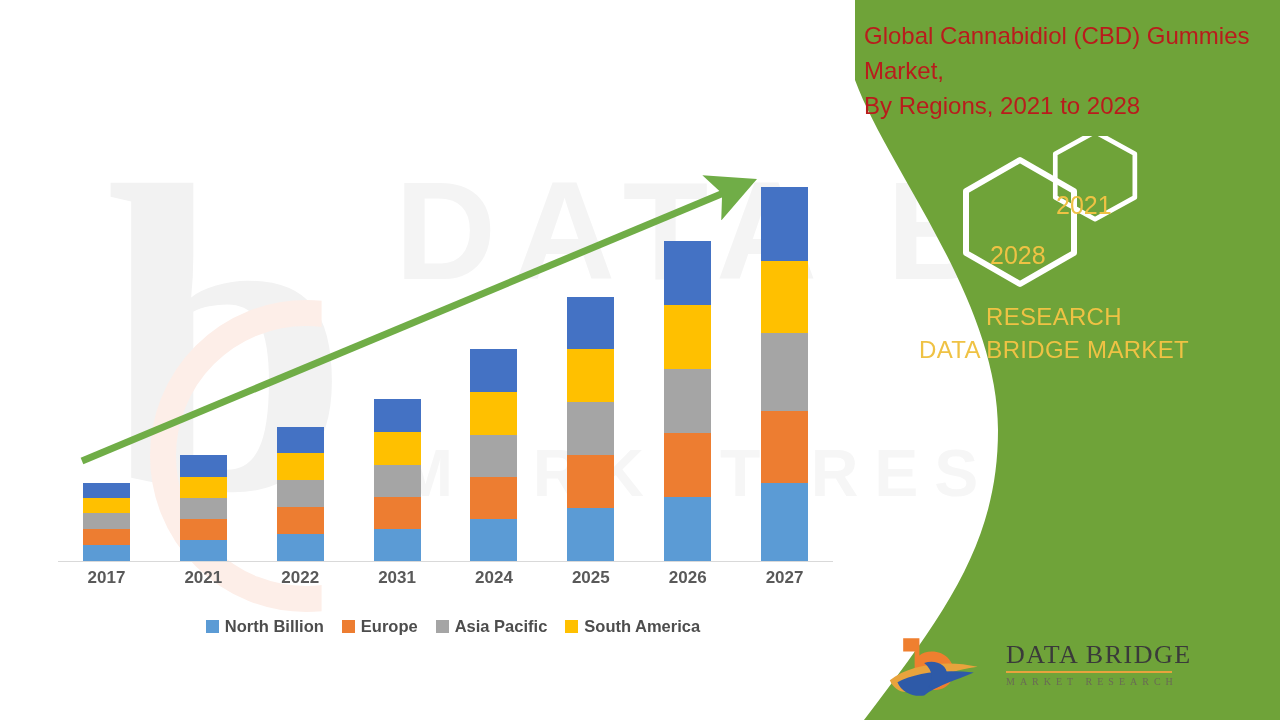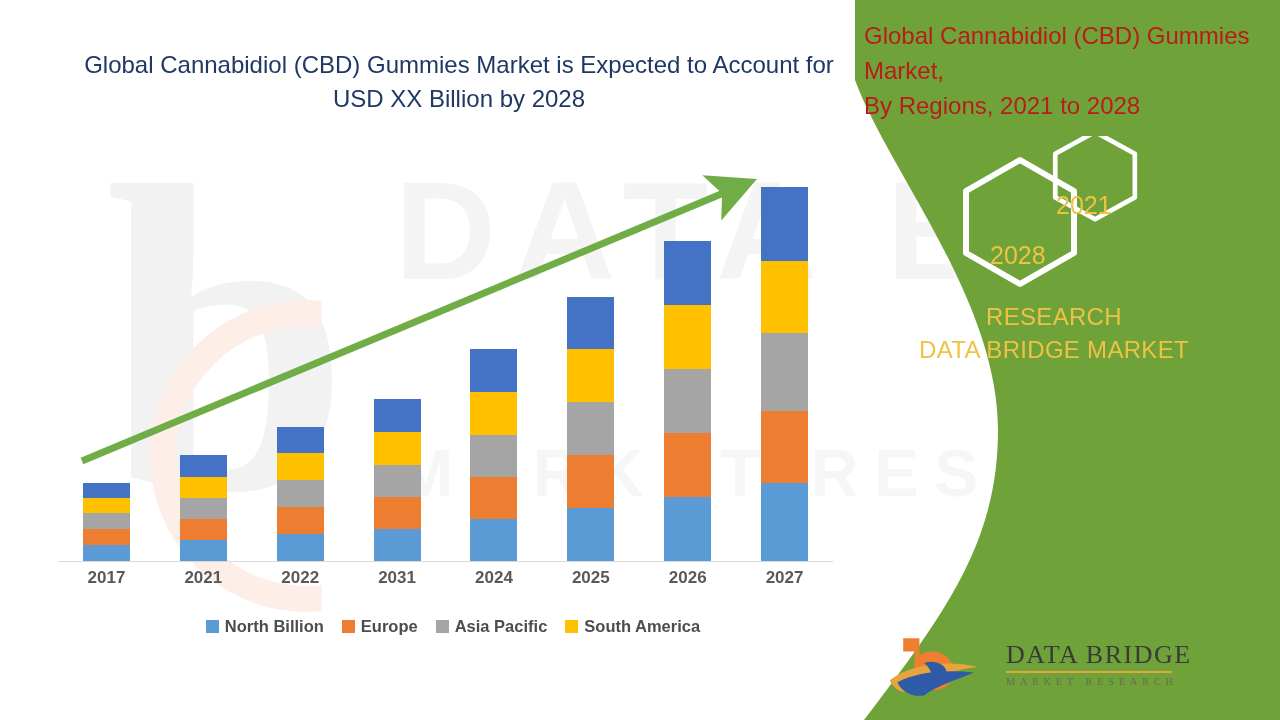--- a/index.html
+++ b/index.html
@@ -99,24 +99,20 @@
 
 <div id="stage">
 
   <div class="wm-wrap">
     <div class="wm-b">b</div>
     <div class="wm-arc"></div>
     <div class="wm-big">DATA BRIDGE</div>
     <div class="wm-small">MARKET RESEARCH</div>
   </div>
 
-  <div class="chart-title">
-    <div>Global Cannabidiol (CBD) Gummies Market is Expected to Account for</div>
-    <div>USD XX Billion by 2028</div>
-  </div>
 
   <div class="plot">
     <div class="bars" id="bars">
         <div class="bar-slot">
           <div class="bar" title="2020">
             <div class="seg" style="height: 15px; background: rgb(68, 114, 196);"></div>
             <div class="seg" style="height: 15px; background: rgb(255, 192, 0);"></div>
             <div class="seg" style="height: 16px; background: rgb(165, 165, 165);"></div>
             <div class="seg" style="height: 16px; background: rgb(237, 125, 49);"></div>
             <div class="seg" style="height: 16px; background: rgb(91, 155, 213);"></div>

